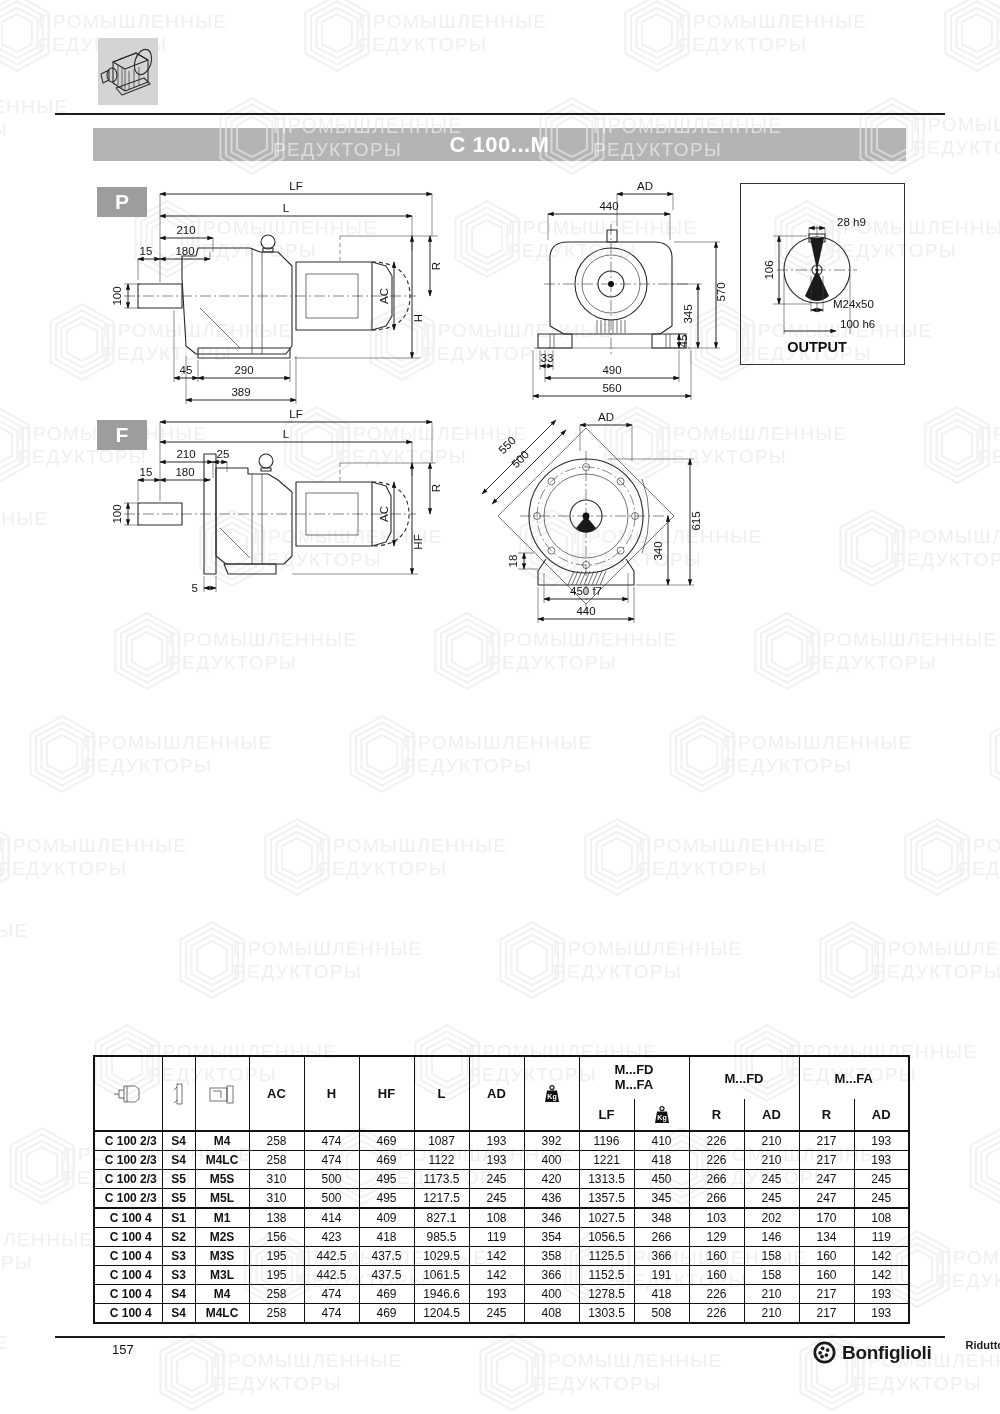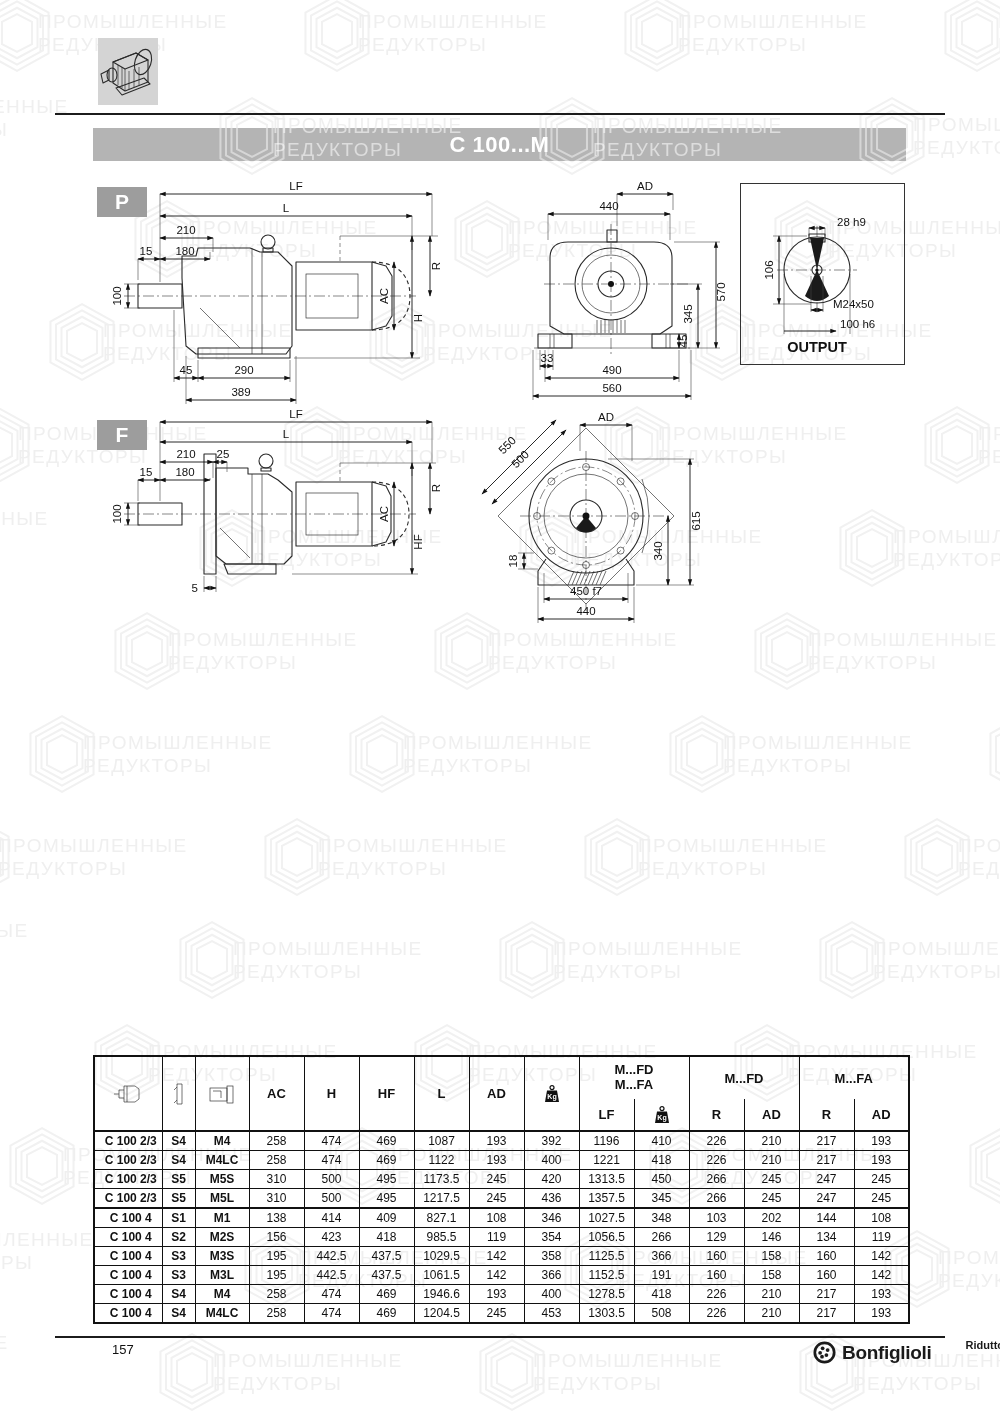--- a/index.html
+++ b/index.html
@@ -1113,21 +1113,21 @@
           <td>138</td>
           <td>414</td>
           <td>409</td>
           <td>827.1</td>
           <td>108</td>
           <td>346</td>
           <td>1027.5</td>
           <td>348</td>
           <td>103</td>
           <td>202</td>
-          <td>144</td>
+          <td>170</td>
           <td>108</td>
         </tr>
         <tr>
           <td class="mcol c0">C 100 4</td>
           <td class="mcol">S2</td>
           <td class="mcol">M2S</td>
           <td>156</td>
           <td>423</td>
           <td>418</td>
           <td>985.5</td>
@@ -1193,21 +1193,21 @@
         </tr>
         <tr>
           <td class="mcol c0">C 100 4</td>
           <td class="mcol">S4</td>
           <td class="mcol">M4LC</td>
           <td>258</td>
           <td>474</td>
           <td>469</td>
           <td>1204.5</td>
           <td>245</td>
-          <td>453</td>
+          <td>408</td>
           <td>1303.5</td>
           <td>508</td>
           <td>226</td>
           <td>210</td>
           <td>217</td>
           <td>193</td>
         </tr>
       </tbody>
   </table>
 

